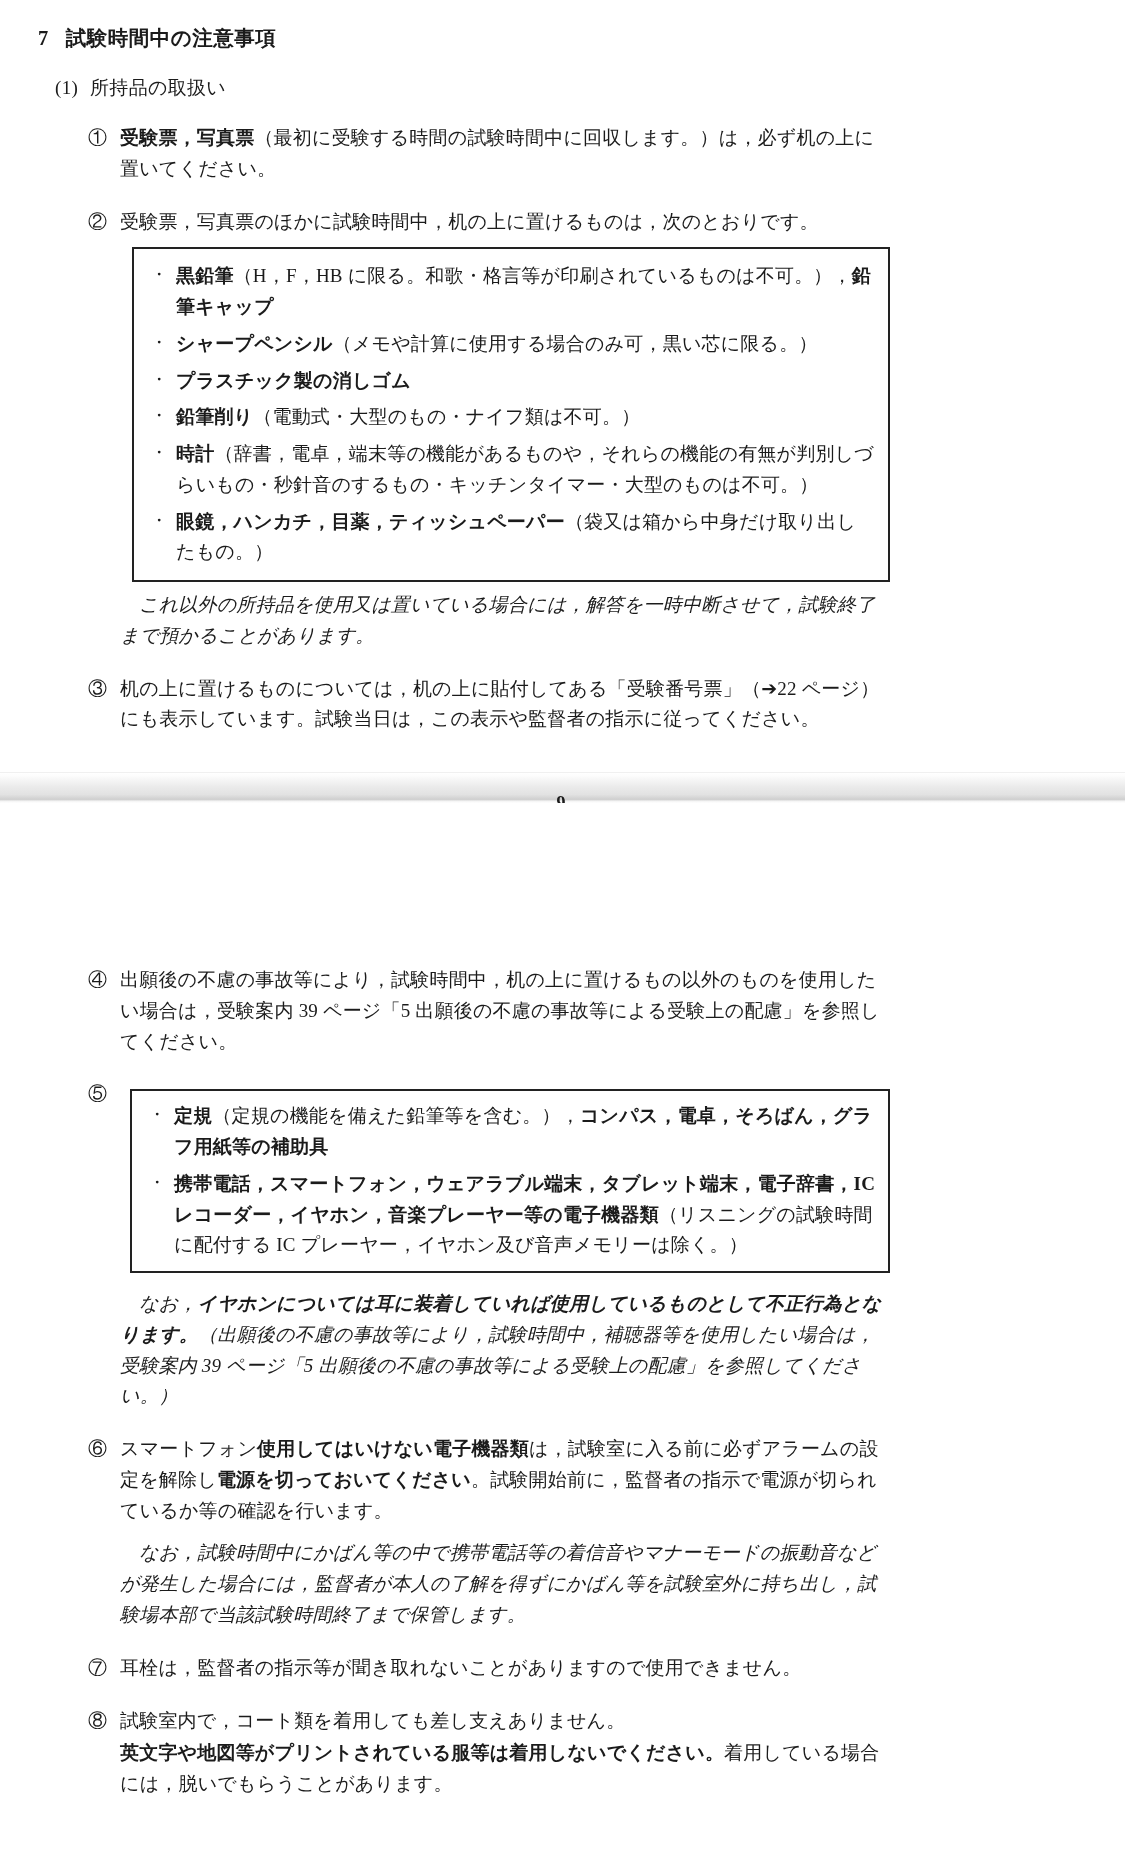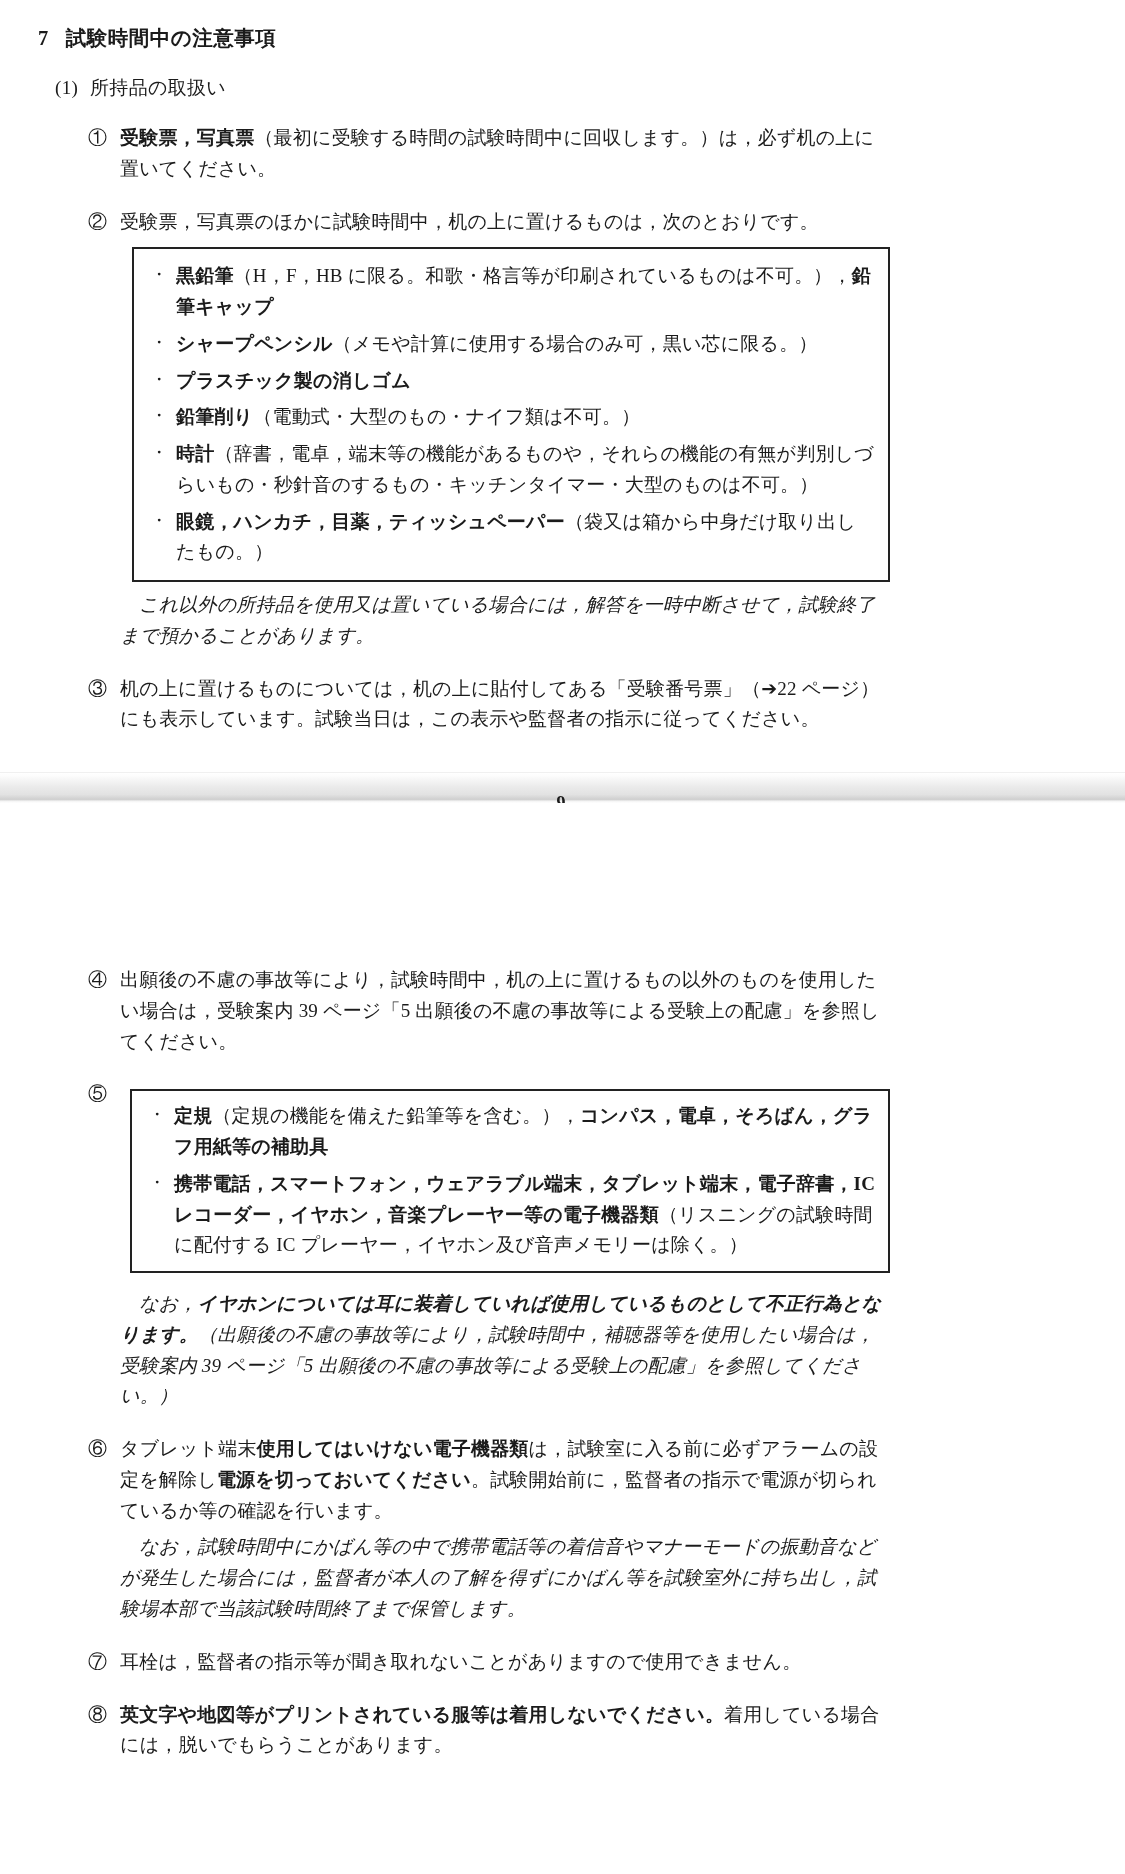--- a/index.html
+++ b/index.html
@@ -237,32 +237,33 @@
       </div>
 
 
       <p class="indent-para" style="margin-top:16px"><span>なお，</span><b>イヤホンについては耳に装着していれば使用しているものとして不正行為となります。</b><span>（出願後の不慮の事故等により，試験時間中，補聴器等を使用したい場合は，受験案内 39 ページ「5 出願後の不慮の事故等による受験上の配慮」を参照してください。）</span></p>
     </div>
   </div>
 
   <div class="item">
     <span class="marker">⑥</span>
     <div class="body">
-      <p><span>タブレット端末</span><b>使用してはいけない電子機器類</b><span>は，試験室に入る前に必ずアラームの設定を解除し</span><b>電源を切っておいてください</b><span>。試験開始前に，監督者の指示で電源が切られているか等の確認を行います。</span></p>
-      <p class="indent-para" style="margin-top:6px">なお，試験時間中にかばん等の中で携帯電話等の着信音やマナーモードの振動音などが発生した場合には，監督者が本人の了解を得ずにかばん等を試験室外に持ち出し，試験場本部で当該試験時間終了まで保管します。</p>
+      <p><span>スマートフォン</span><b>使用してはいけない電子機器類</b><span>は，試験室に入る前に必ずアラームの設定を解除し</span><b>電源を切っておいてください</b><span>。試験開始前に，監督者の指示で電源が切られているか等の確認を行います。</span></p>
+      <p class="indent-para" style="margin-top:12px">なお，試験時間中にかばん等の中で携帯電話等の着信音やマナーモードの振動音などが発生した場合には，監督者が本人の了解を得ずにかばん等を試験室外に持ち出し，試験場本部で当該試験時間終了まで保管します。</p>
     </div>
   </div>
 
   <div class="item">
     <span class="marker">⑦</span>
     <div class="body">
       <p>耳栓は，監督者の指示等が聞き取れないことがありますので使用できません。</p>
     </div>
   </div>
 
   <div class="item">
     <span class="marker">⑧</span>
     <div class="body">
+      <p>試験室内で，コート類を着用しても差し支えありません。</p>
       <p><b>英文字や地図等がプリントされている服等は着用しないでください。</b><span>着用している場合には，脱いでもらうことがあります。</span></p>
     </div>
   </div>
 
 </div>
 
 </body></html>

